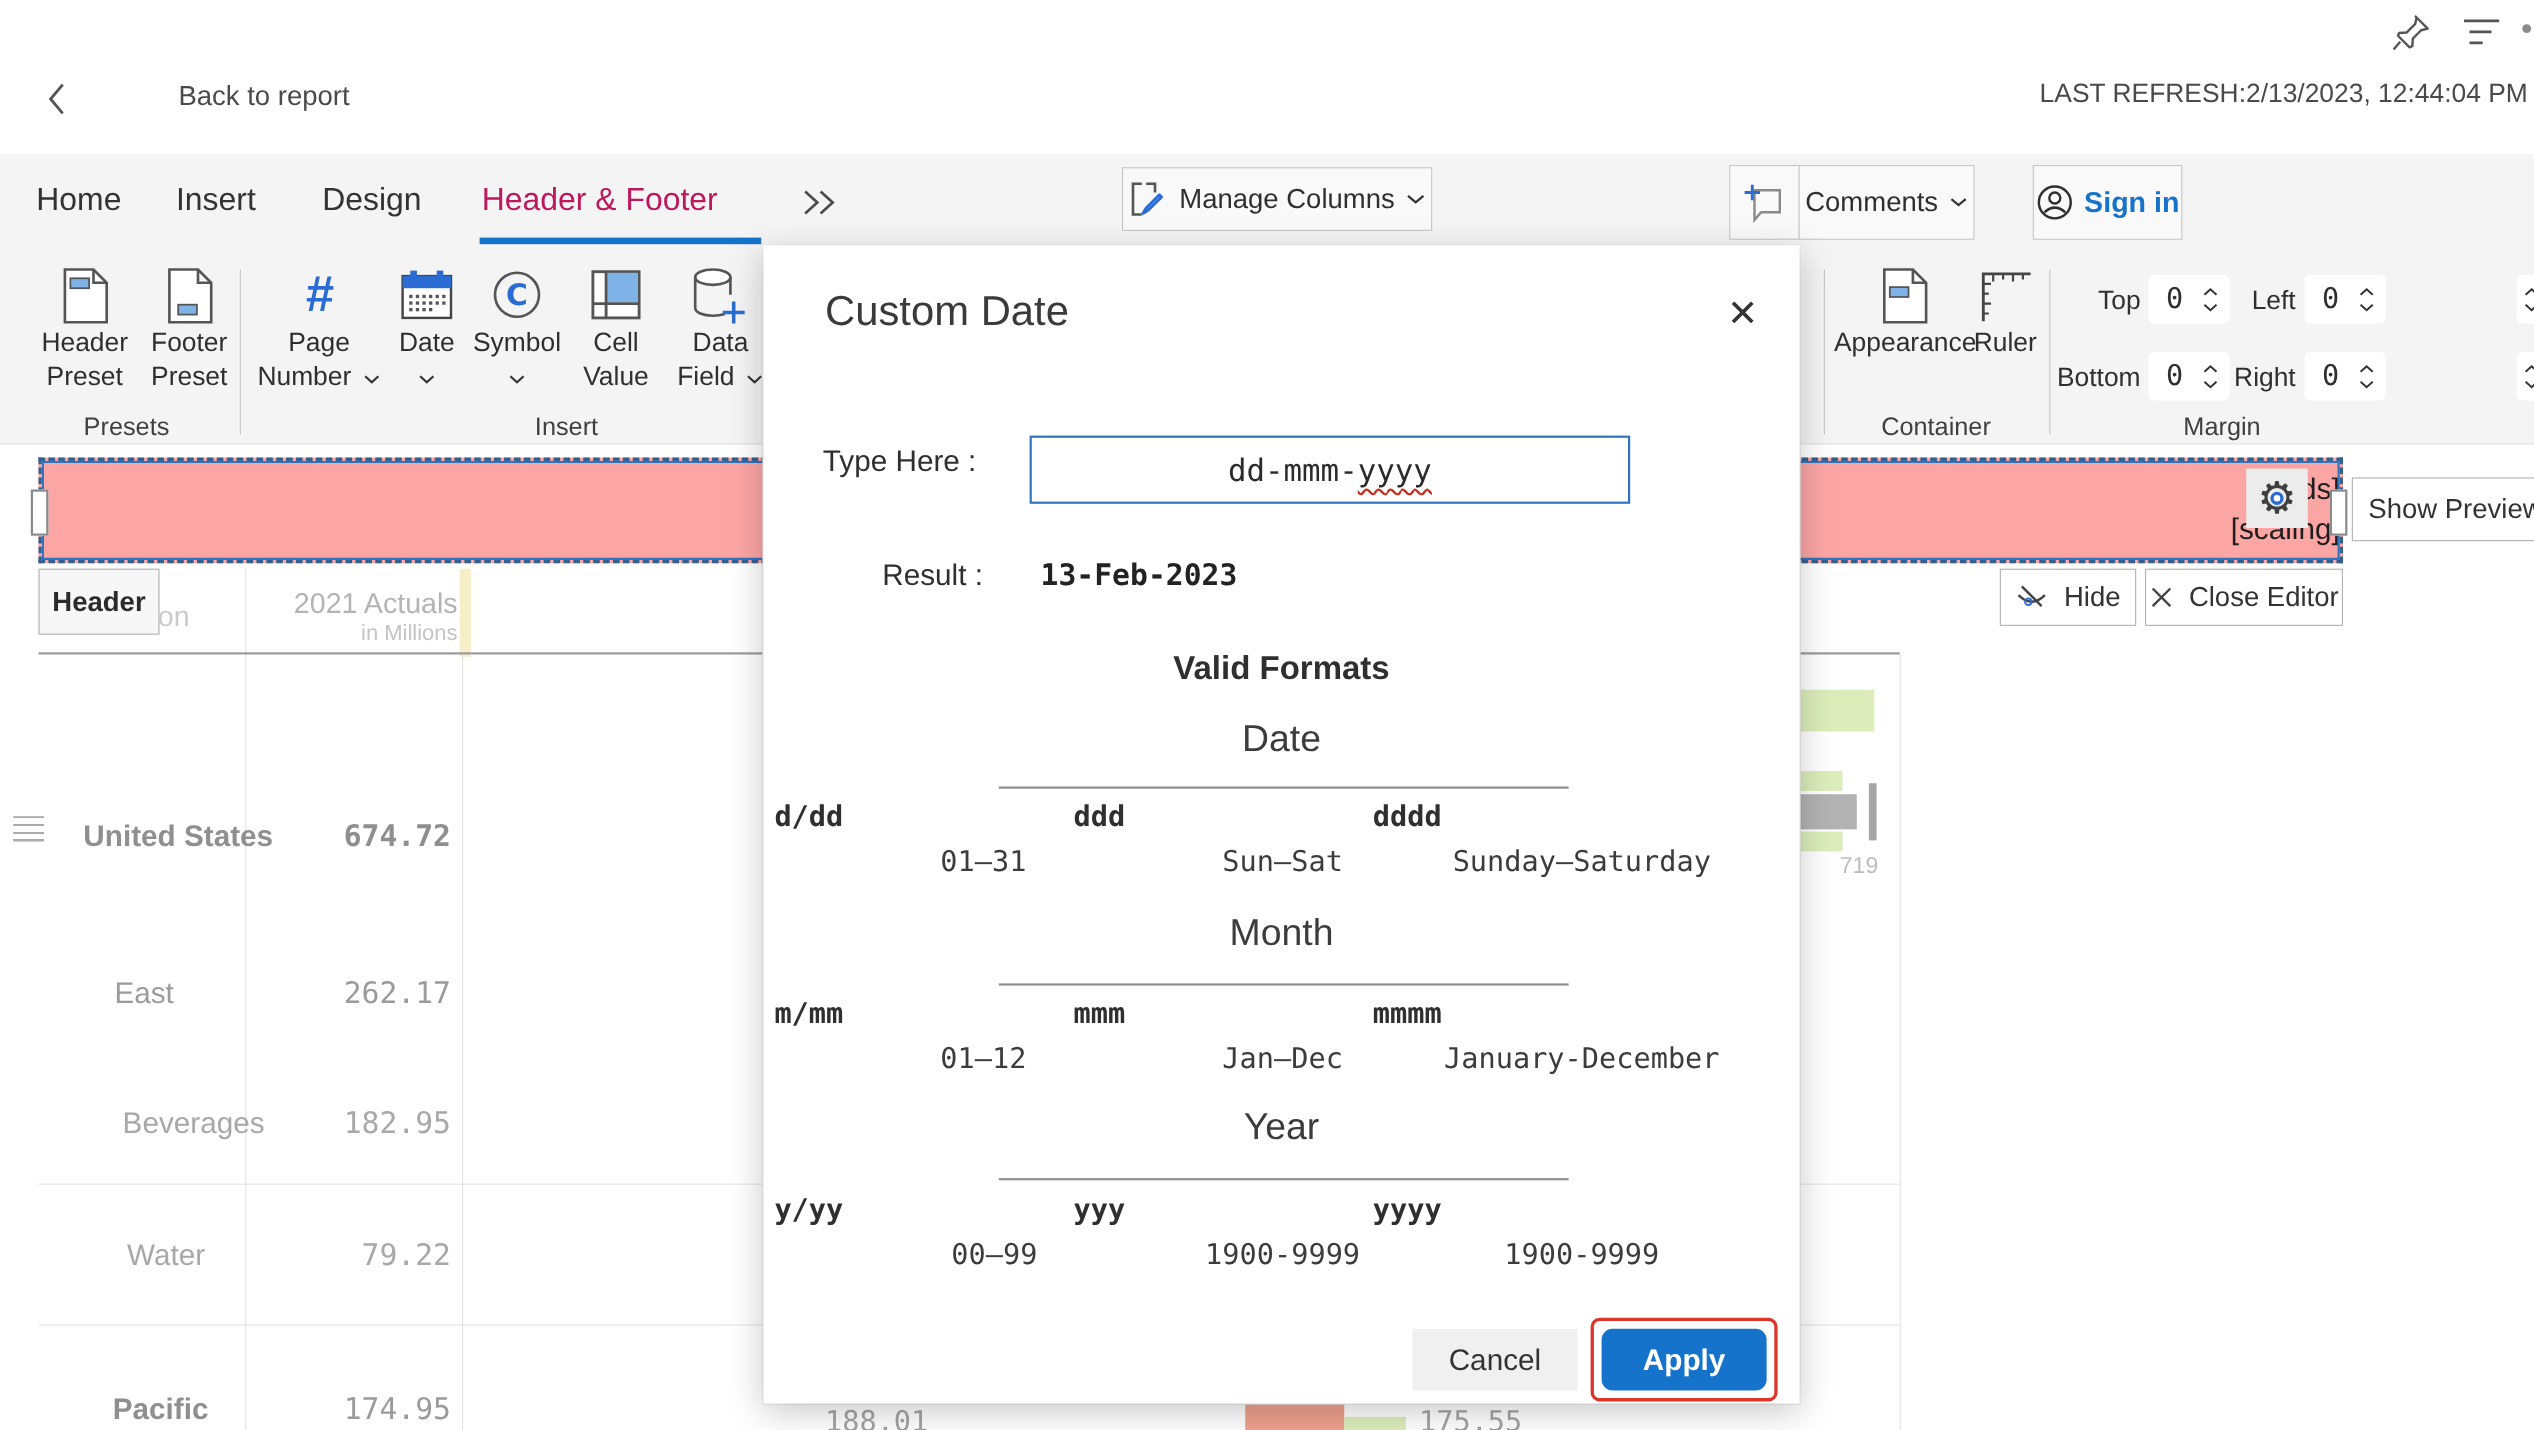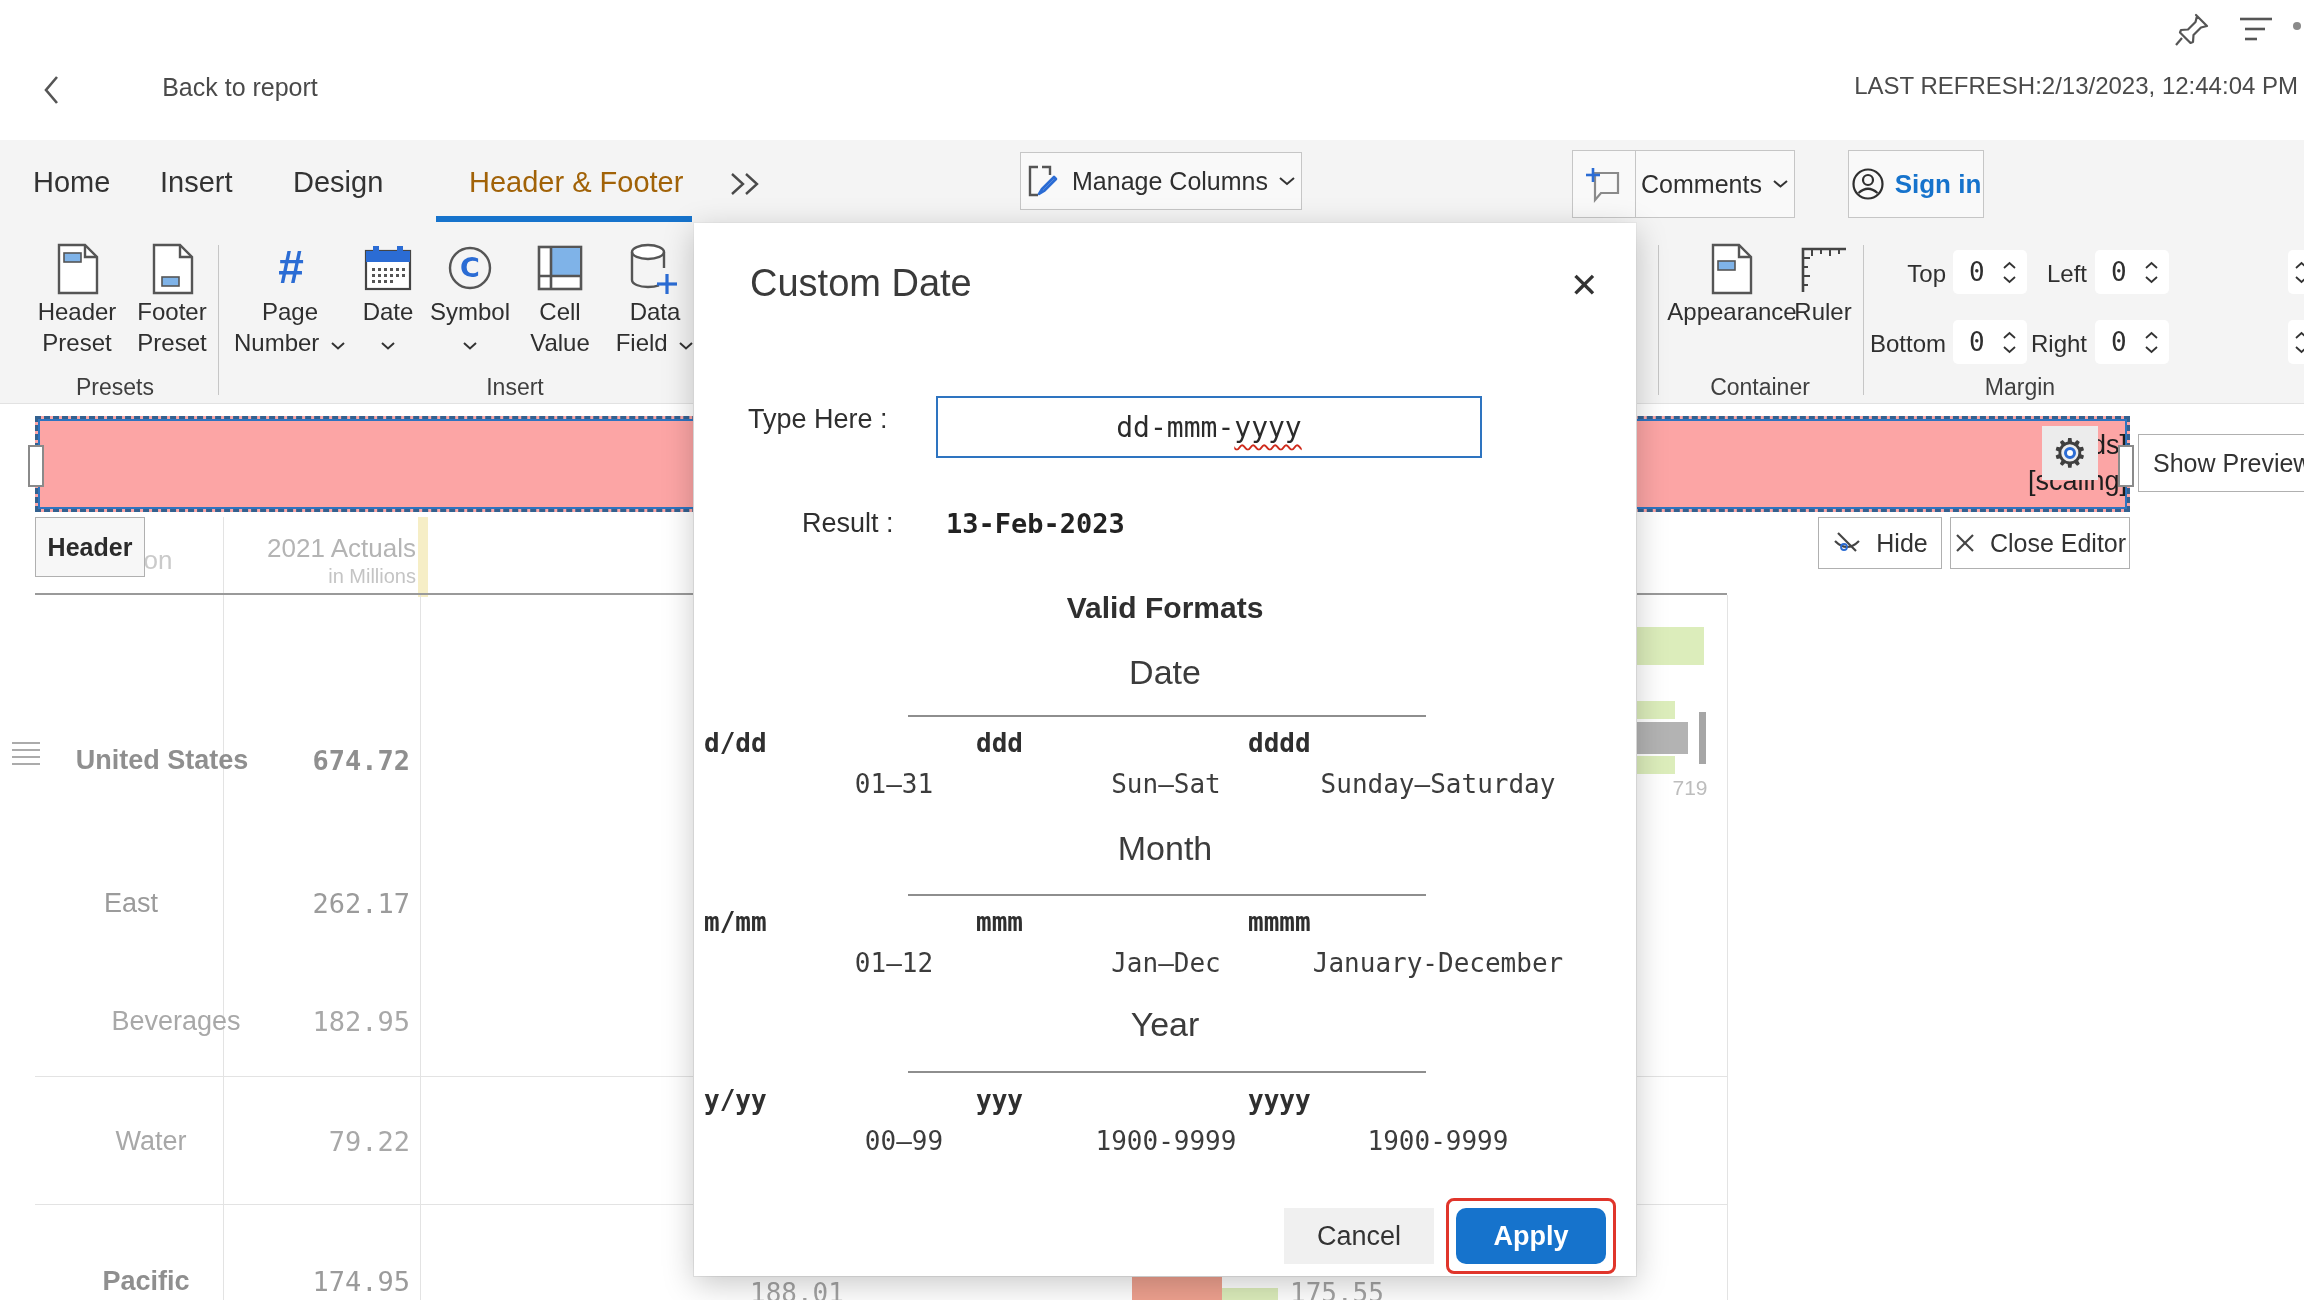--- a/index.html
+++ b/index.html
@@ -8,21 +8,21 @@
             font-family:"Liberation Sans", sans-serif; overflow:hidden; color:#2f2f2f; }
   .abs { position:absolute; }
   .mono { font-family:"DejaVu Sans Mono", monospace; }
 
   
   .topbar-text { font-size:25px; color:#4a4a4a; }
 
   
   .ribbon { left:0; top:140px; width:2304px; height:264px; background:#f4f4f4; border-bottom:1px solid #e2e2e2; }
   .tab { font-size:29px; color:#333; cursor:default; }
-  .tab.active { color:#a16207;margin-left:31px; }
+  .tab.active { color:#be185d; }
   .tab-underline { height:6px; background:#1673cc; }
   .ribbon-lbl { font-size:24px; color:#2f2f2f; text-align:center; line-height:31px; }
   .group-lbl { font-size:23px; color:#3f3f3f; text-align:center; }
   .vdiv { width:1px; background:#c6c6c6; }
   .rib-btn { border:1px solid #c6c6c6; background:#f9f9f9; display:flex; align-items:center; justify-content:center; gap:10px; font-size:25px; color:#2f2f2f; }
   .spin-box { background:#ffffff; border-radius:5px; display:flex; align-items:center; justify-content:space-between; padding:0 10px 0 16px; }
   .spin-box .val { font-size:26px; color:#2f2f2f; }
   .chevcol { display:flex; flex-direction:column; gap:5px; }
 
   

